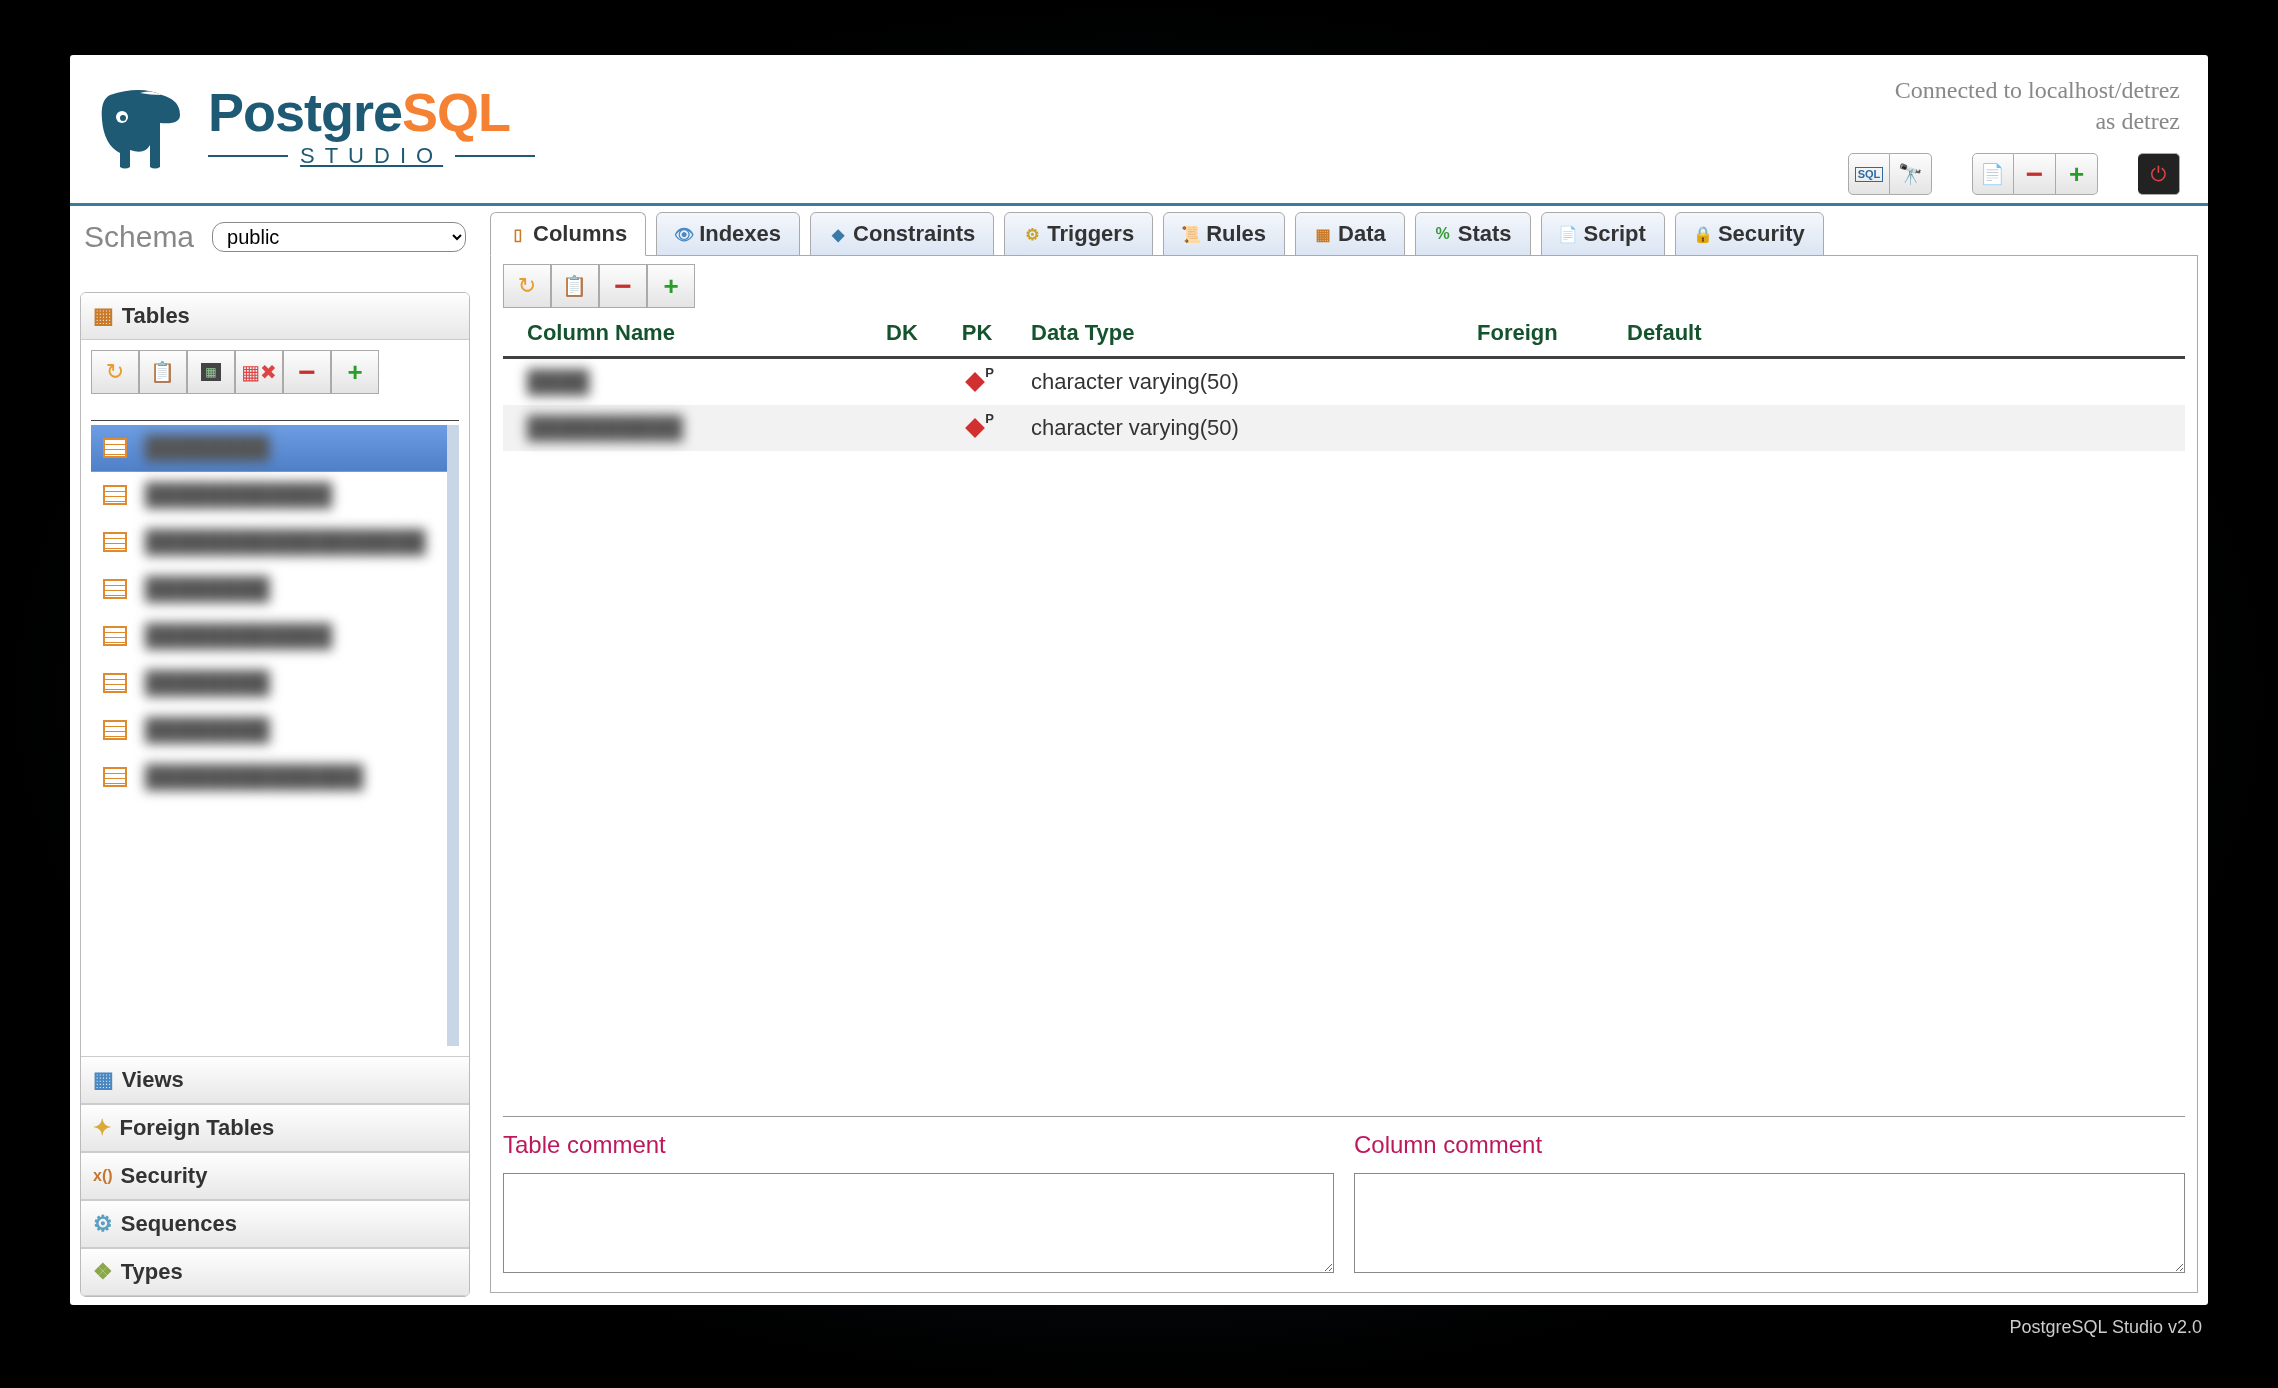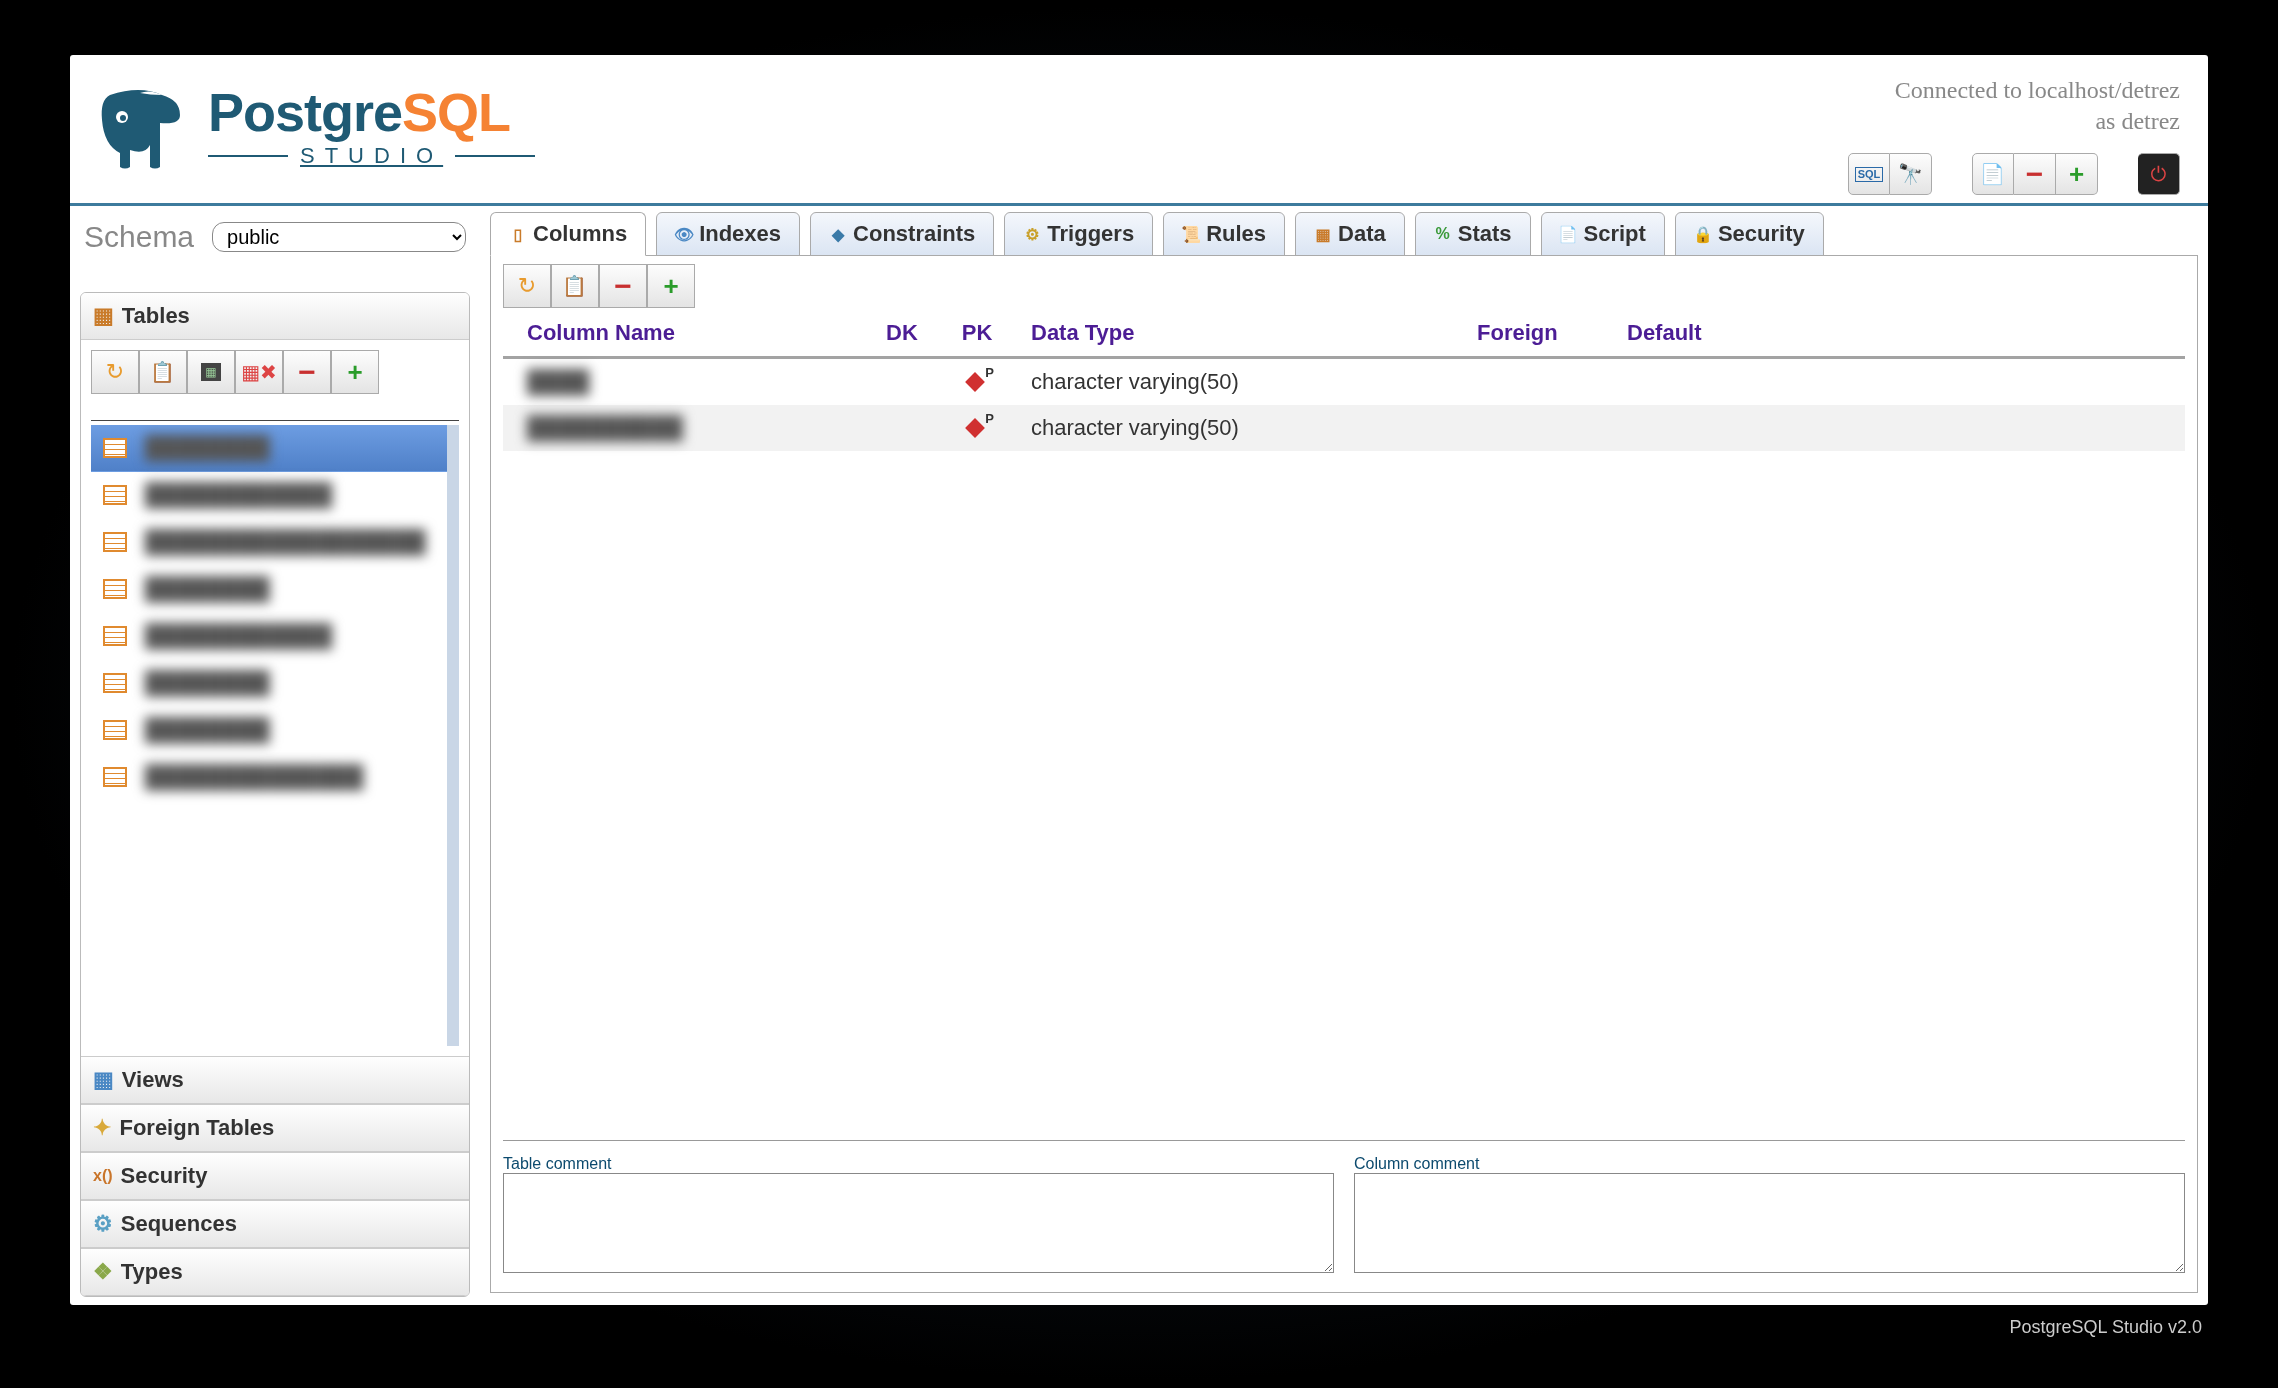--- a/index.html
+++ b/index.html
@@ -107,38 +107,38 @@
   display:flex; align-items:center; gap:6px;
   cursor:pointer;
 }
 .tab.active { background:#fff; border-bottom-color:#fff; position:relative; z-index:2; }
 .tab-ic { width:18px; height:18px; display:inline-flex; align-items:center; justify-content:center; font-size:16px; }
 
 .content { border:1px solid #aaa; flex:1; margin-top:-1px; padding: 8px 12px 16px 12px; display:flex; flex-direction:column; }
 .col-toolbar { display:flex; margin-bottom:4px; }
 .col-toolbar .icon-btn { width:48px; height:44px; }
 
-.grid-header { display:flex; border-bottom: 3px solid #a3a3a3; padding: 8px 0 10px 4px; font-size:22px; font-weight:bold; color:#4c1d95; text-shadow:0 1px 0 #fff; }
+.grid-header { display:flex; border-bottom: 3px solid #404040; padding: 8px 0 10px 4px; font-size:22px; font-weight:bold; color:#14532d; text-shadow:0 1px 0 #fff; }
 .grid-row { display:flex; padding: 10px 0 10px 4px; font-size:22px; }
 .grid-row.alt { background:#f2f2f2; }
 .c-name { width: 360px; padding-left: 20px; }
 .c-dk { width: 70px; text-align:center; }
 .c-pk { width: 80px; text-align:center; }
 .c-type { width: 460px; padding-left: 14px; }
 .c-null { width: 150px; }
 .c-def { flex:1; }
 
 .pk-icon { position:relative; width:22px; height:22px; margin:0 auto; }
 .pk-icon::before { content:""; position:absolute; width:14px; height:14px; background:#d03030; transform:rotate(45deg); top:6px; left:2px; }
 .pk-icon::after { content:"P"; position:absolute; top:-4px; right:-6px; font-size:13px; font-weight:bold; color:#333; }
 
 .spacer { flex:1; }
 .comments { display:flex; gap:20px; border-top:1px solid #999; padding-top:14px; }
 .comment-col { flex:1; }
-.comment-label { font-size:16px; color:#0c4a6e; margin-bottom:0; font-weight:normal; }
+.comment-label { font-size:24px; color:#be185d; margin-bottom:14px; font-weight:normal; }
 .comment-box { width:100%; height:100px; border:1px solid #888; resize:both; font-family:inherit; font-size:18px; padding:6px; }
 
 .footer { color:#ccc; text-align:right; font-size:18px; padding: 12px 6px 0 0; }
 
 .mini-ic { font-size:18px; line-height:1; }
 .green { color:#2a9c2a; font-weight:bold; font-size:26px; }
 .red { color:#c83030; font-weight:bold; font-size:30px; }
 .orange-arrow { color:#e89b2e; font-size:22px; }
 </style>
 </head>

